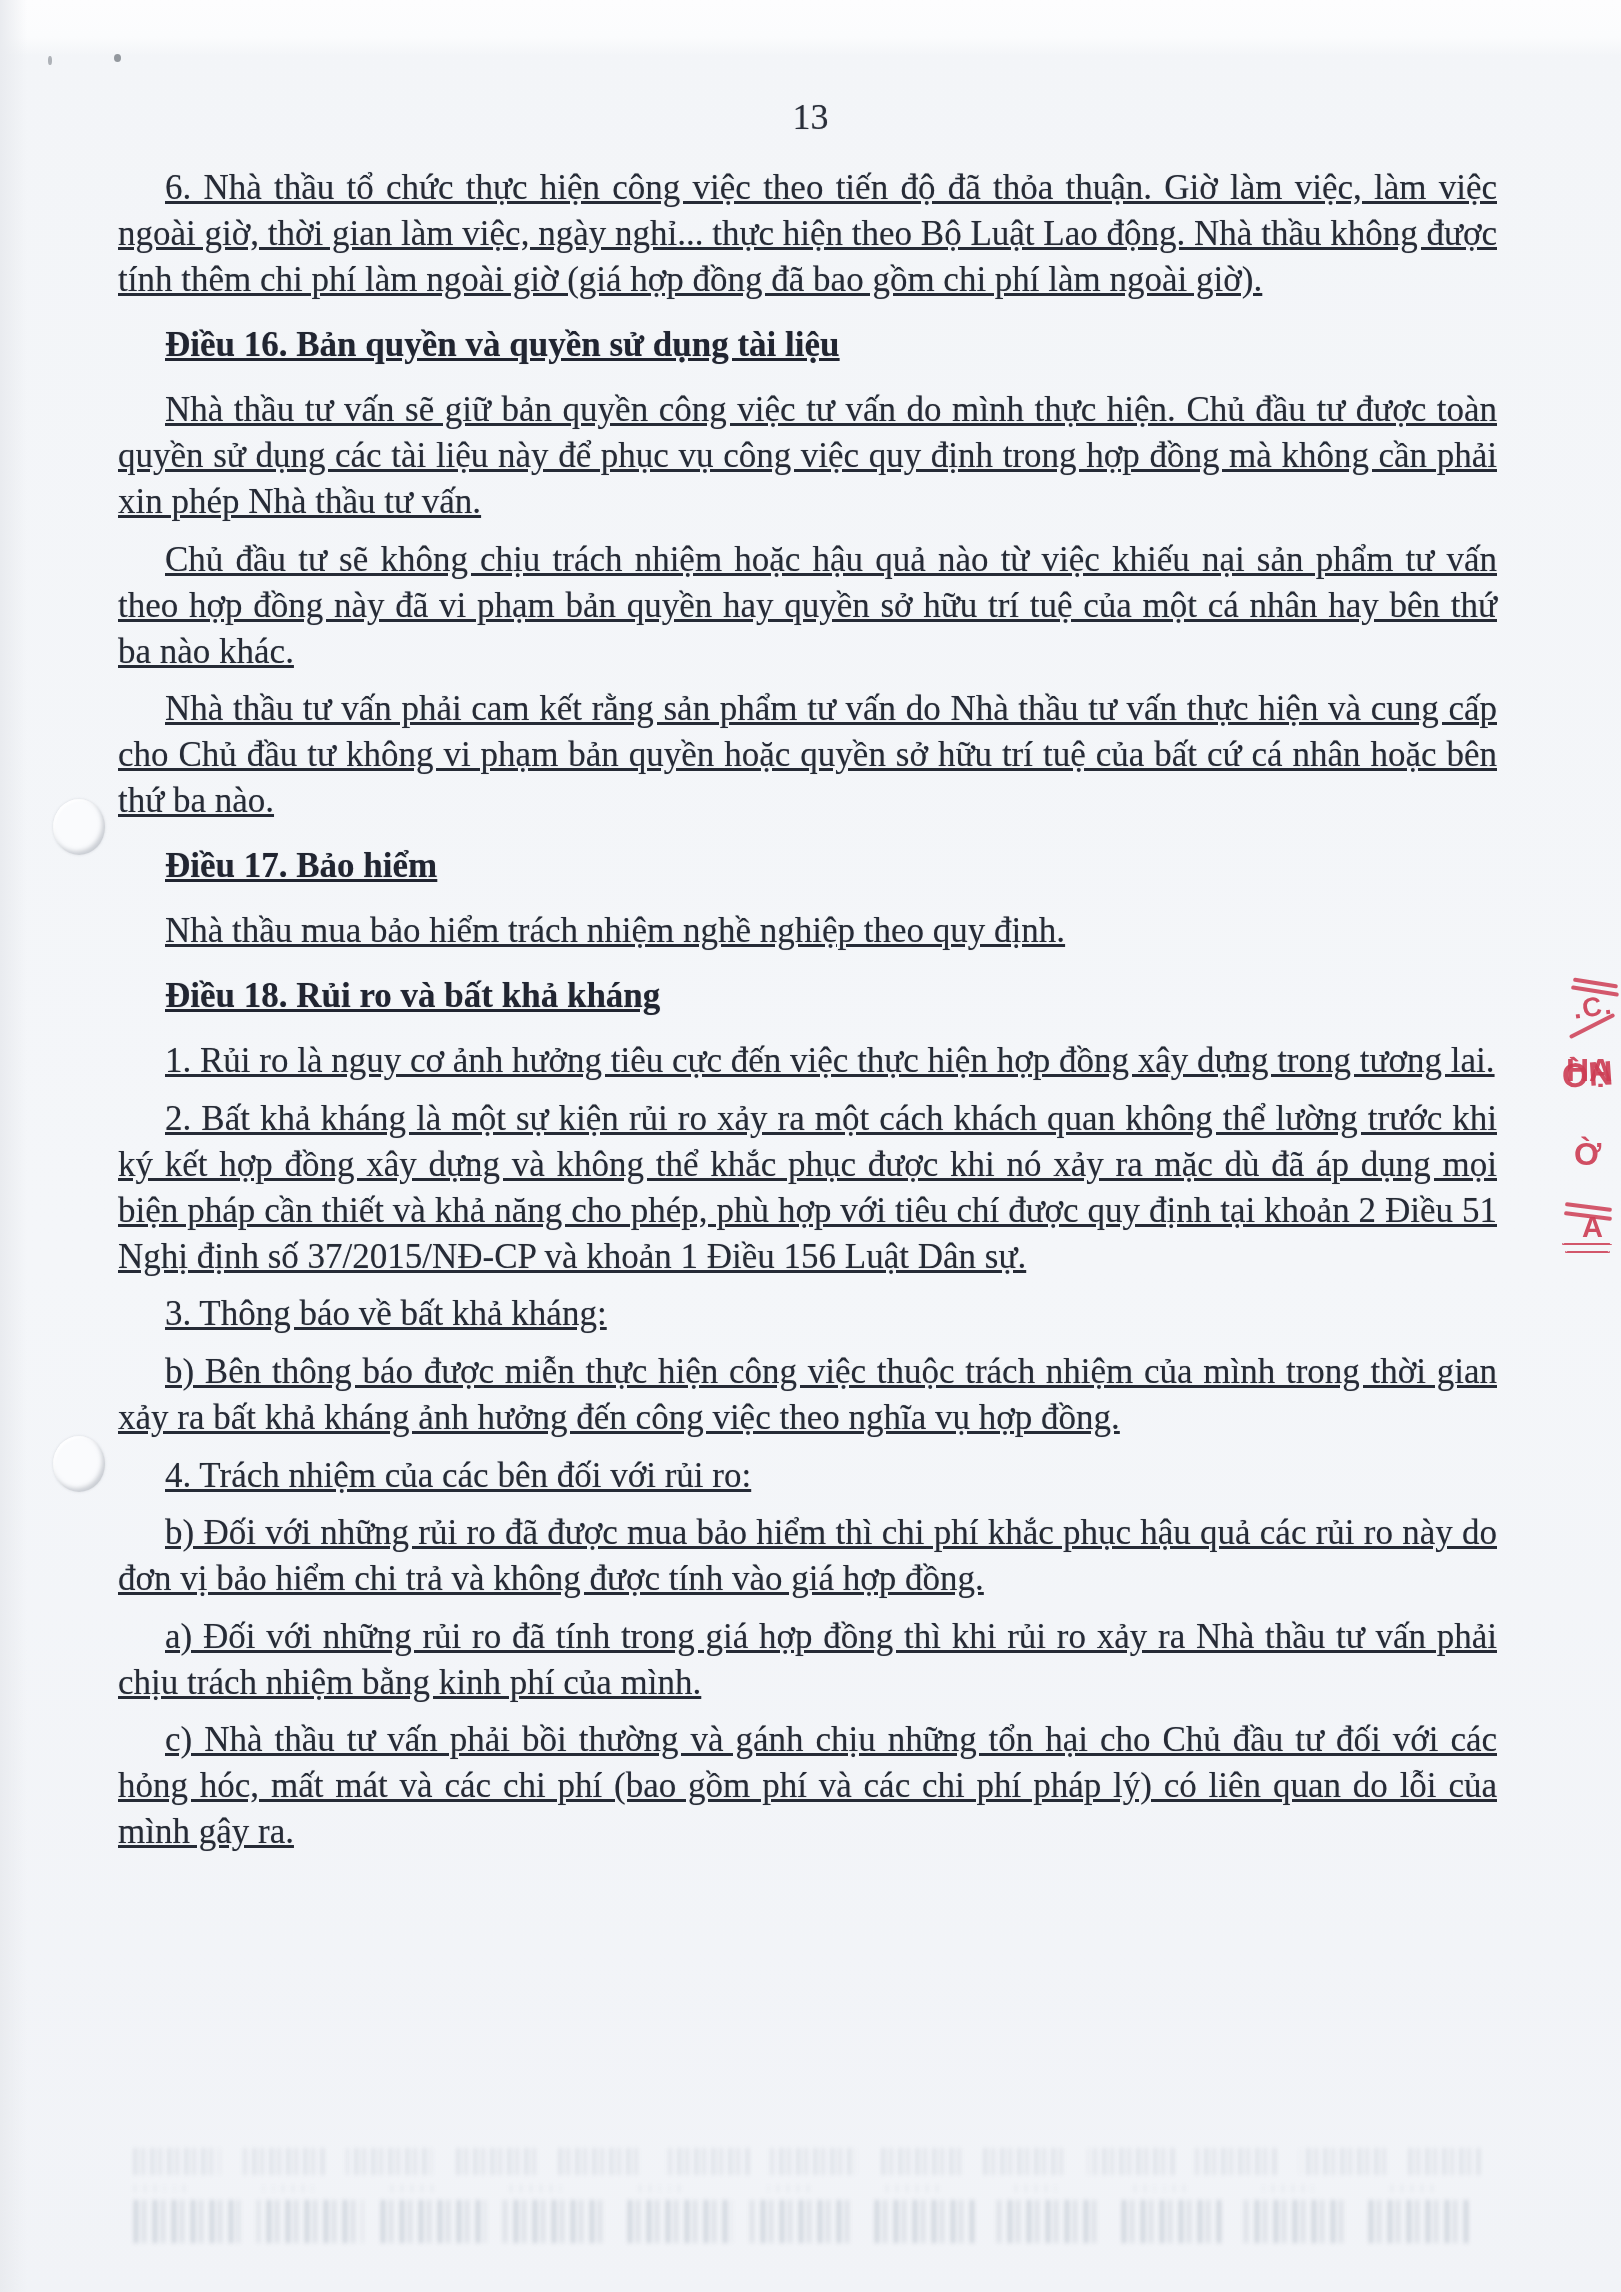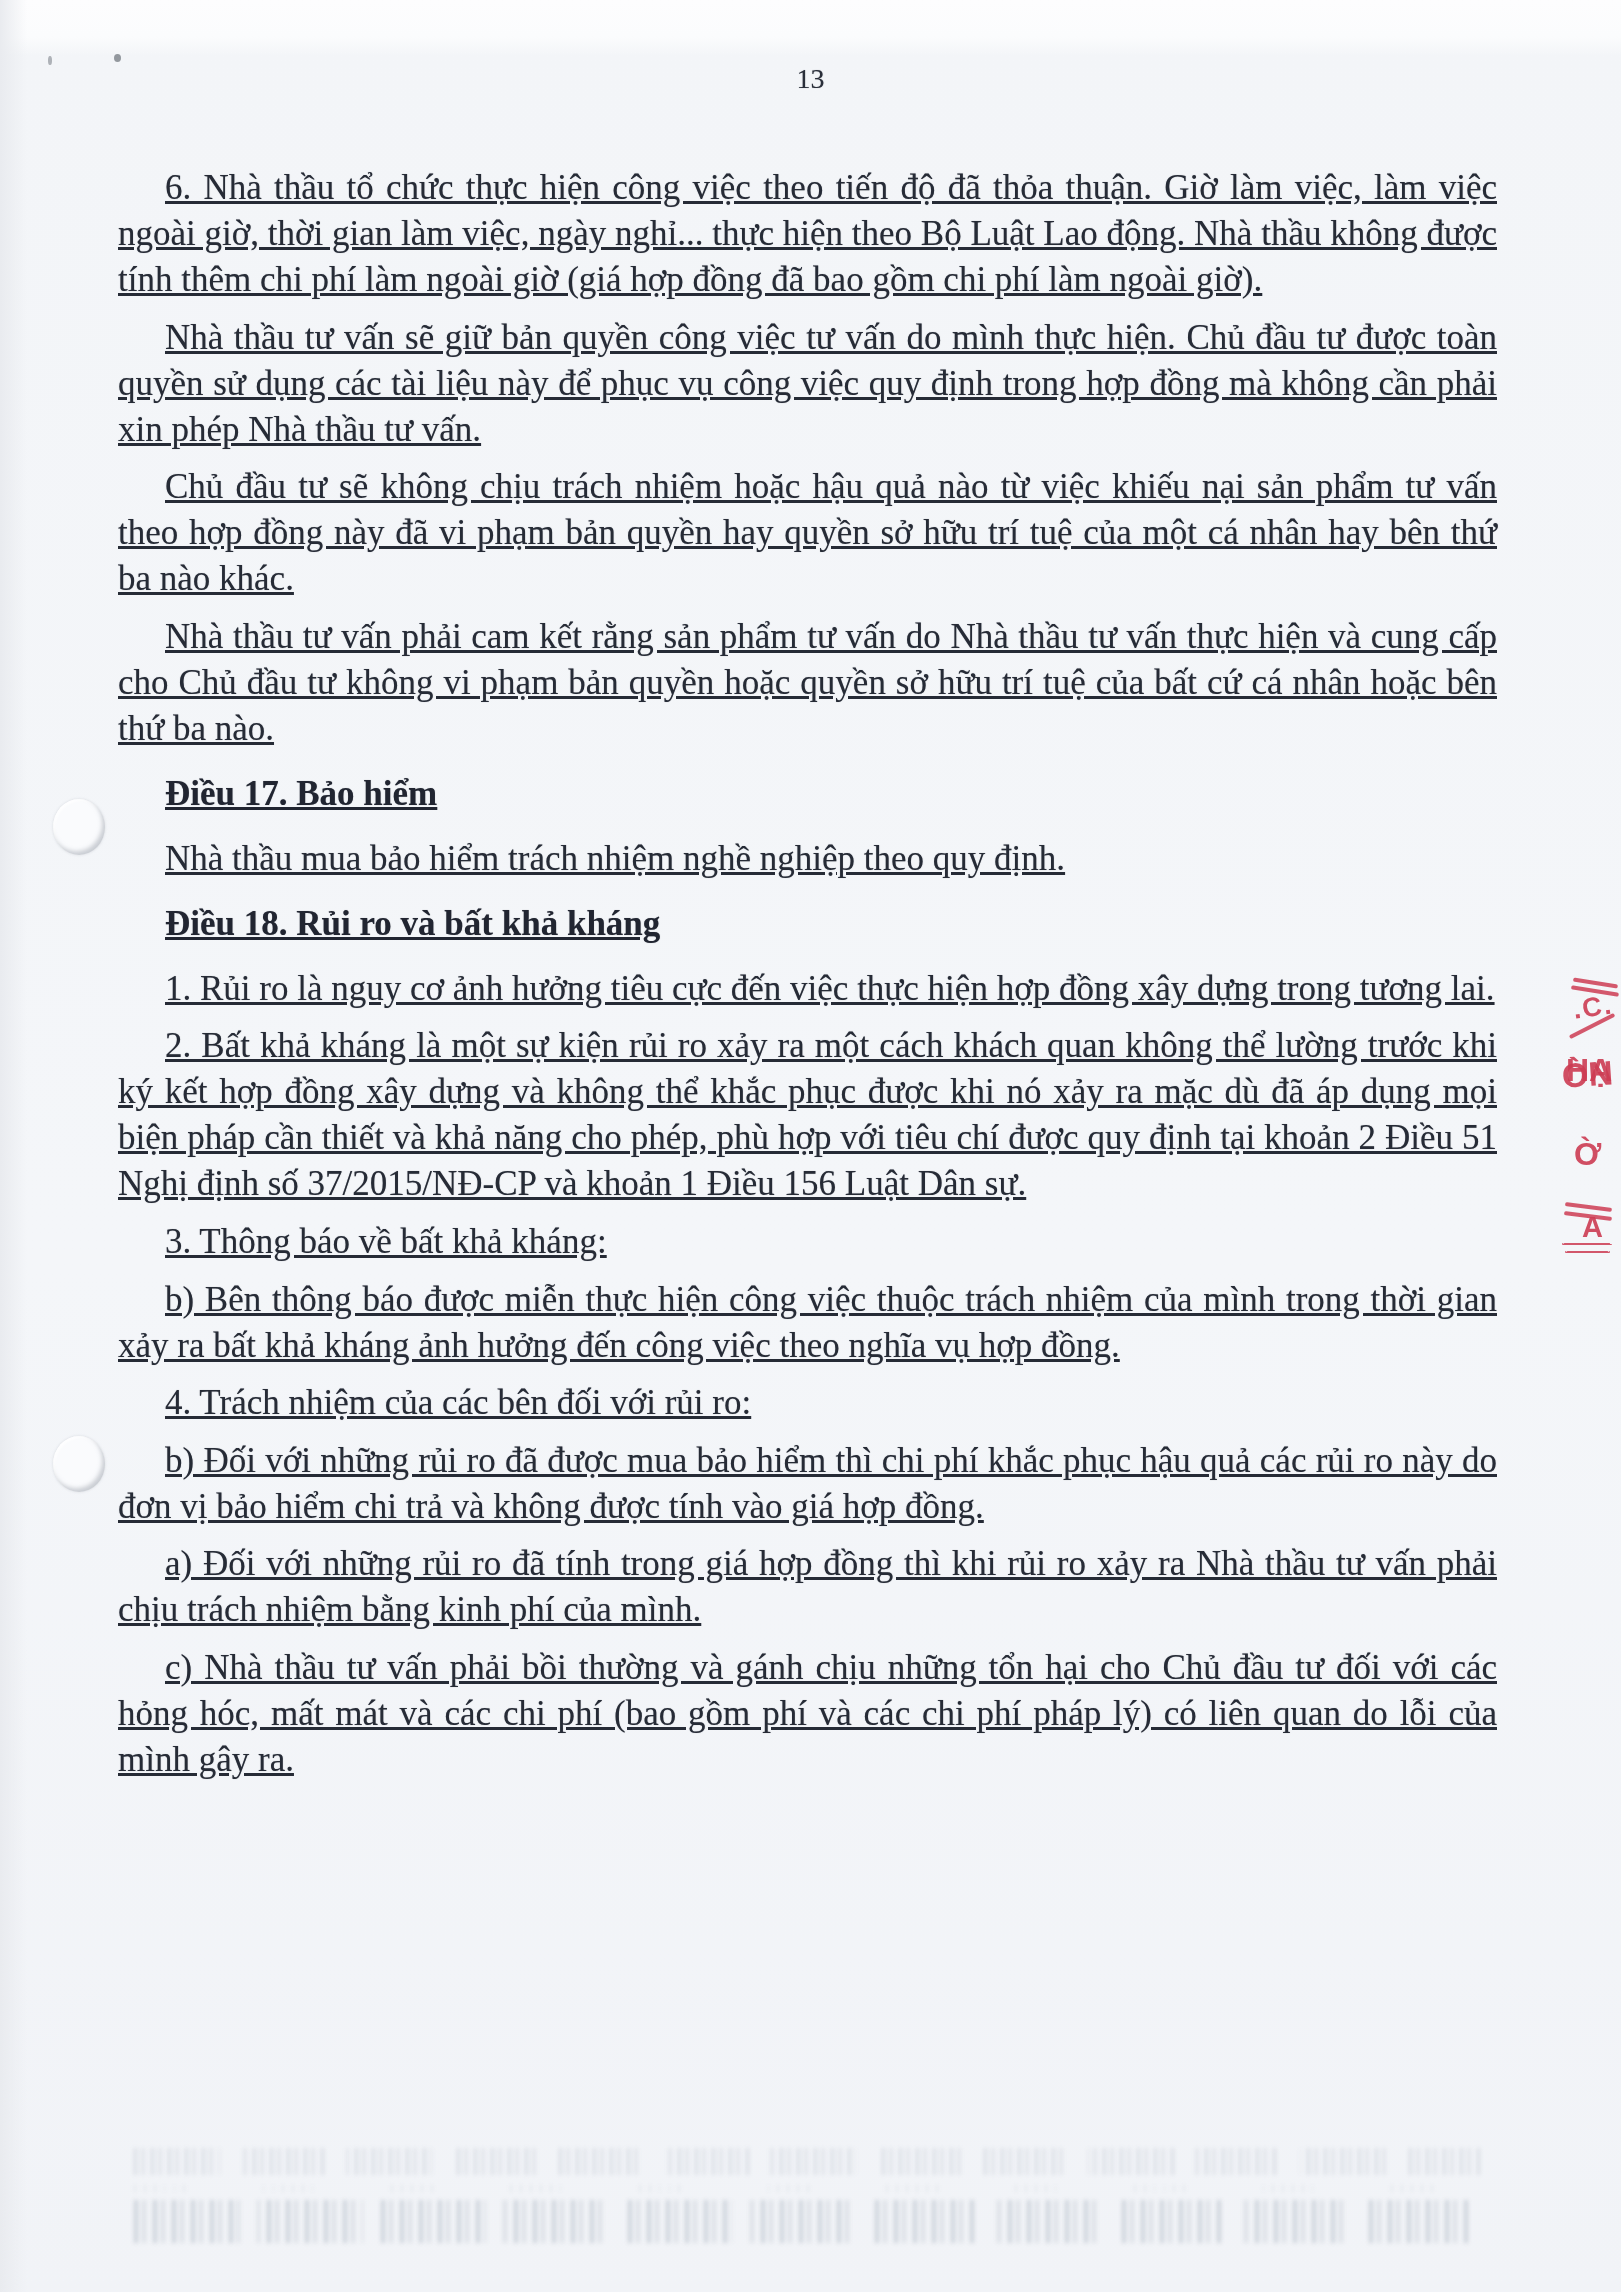--- a/index.html
+++ b/index.html
@@ -18,22 +18,22 @@
   }
   .edge-left {
     position:absolute; top:0; left:0; bottom:0; width:27px;
     background:linear-gradient(90deg,#e9ebef 0%, rgba(233,235,239,0) 100%);
   }
   .speck { position:absolute; background:#6a7078; border-radius:50%; }
   .speck.s1 { left:48px; top:56px; width:3.6px; height:9px; opacity:.5; }
   .speck.s2 { left:114px; top:54px; width:7.2px; height:8px; opacity:.7; }
 
   .pagenum {
-    position:absolute; top:63px; left:122px; width:1377px;
-    text-align:center; font-size:28px; color:#2a2f3a;
+    position:absolute; top:96px; left:122px; width:1377px;
+    text-align:center; font-size:36px; color:#2a2f3a;
     text-shadow:0 0 0.9px rgba(42,47,58,.45);
   }
 
   .content {
     position:absolute; left:118px; top:165px; width:1379px;
     font-size:35px; line-height:46px; color:#262b36;
     text-align:justify;
     text-shadow:0 0 0.9px rgba(38,43,54,.42);
   }
   .content p { margin:0 0 11.6px 0; text-indent:47px;text-decoration:underline; }
@@ -98,20 +98,21 @@
   <div class="edge-top"></div>
   <div class="edge-left"></div>
 
   <div class="speck s1"></div>
   <div class="speck s2"></div>
 
   <div class="pagenum">13</div>
 
   <div class="content">
     <p>6. Nhà thầu tổ chức thực hiện công việc theo tiến độ đã thỏa thuận. Giờ làm việc, làm việc ngoài giờ, thời gian làm việc, ngày nghỉ... thực hiện theo Bộ Luật Lao động. Nhà thầu không được tính thêm chi phí làm ngoài giờ (giá hợp đồng đã bao gồm chi phí làm ngoài giờ).</p>
+    <p class="heading">Điều 16. Bản quyền và quyền sử dụng tài liệu</p>
     <p>Nhà thầu tư vấn sẽ giữ bản quyền công việc tư vấn do mình thực hiện. Chủ đầu tư được toàn quyền sử dụng các tài liệu này để phục vụ công việc quy định trong hợp đồng mà không cần phải xin phép Nhà thầu tư vấn.</p>
     <p>Chủ đầu tư sẽ không chịu trách nhiệm hoặc hậu quả nào từ việc khiếu nại sản phẩm tư vấn theo hợp đồng này đã vi phạm bản quyền hay quyền sở hữu trí tuệ của một cá nhân hay bên thứ ba nào khác.</p>
     <p>Nhà thầu tư vấn phải cam kết rằng sản phẩm tư vấn do Nhà thầu tư vấn thực hiện và cung cấp cho Chủ đầu tư không vi phạm bản quyền hoặc quyền sở hữu trí tuệ của bất cứ cá nhân hoặc bên thứ ba nào.</p>
     <p class="heading">Điều 17. Bảo hiểm</p>
     <p>Nhà thầu mua bảo hiểm trách nhiệm nghề nghiệp theo quy định.</p>
     <p class="heading">Điều 18. Rủi ro và bất khả kháng</p>
     <p>1. Rủi ro là nguy cơ ảnh hưởng tiêu cực đến việc thực hiện hợp đồng xây dựng trong tương lai.</p>
     <p>2. Bất khả kháng là một sự kiện rủi ro xảy ra một cách khách quan không thể lường trước khi ký kết hợp đồng xây dựng và không thể khắc phục được khi nó xảy ra mặc dù đã áp dụng mọi biện pháp cần thiết và khả năng cho phép, phù hợp với tiêu chí được quy định tại khoản 2 Điều 51 Nghị định số 37/2015/NĐ-CP và khoản 1 Điều 156 Luật Dân sự.</p>
     <p>3. Thông báo về bất khả kháng:</p>
     <p>b) Bên thông báo được miễn thực hiện công việc thuộc trách nhiệm của mình trong thời gian xảy ra bất khả kháng ảnh hưởng đến công việc theo nghĩa vụ hợp đồng.</p>

